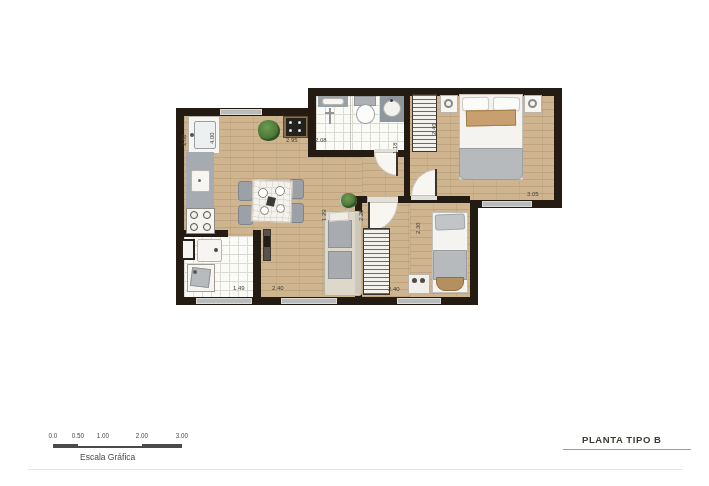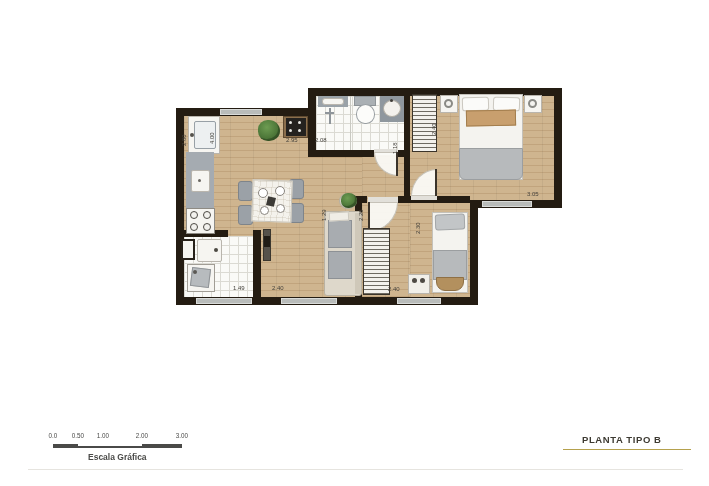--- a/index.html
+++ b/index.html
@@ -188,19 +188,19 @@
 
   <span class="scale-label" style="left:48px;top:432px;">0.0</span>
   <span class="scale-label" style="left:71px;top:432px;">0.50</span>
   <span class="scale-label" style="left:96px;top:432px;">1.00</span>
   <span class="scale-label" style="left:135px;top:432px;">2.00</span>
   <span class="scale-label" style="left:175px;top:432px;">3.00</span>
   <div class="scale-seg" style="left:53px;top:444px;width:25px;height:4px;"></div>
   <div class="scale-seg" style="left:78px;top:446px;width:25px;height:2px;"></div>
   <div class="scale-seg" style="left:103px;top:446px;width:39px;height:2px;"></div>
   <div class="scale-seg" style="left:142px;top:444px;width:40px;height:4px;"></div>
-  <span id="scale-caption" style="left:88px;top:452px;font-weight:bold;">Escala Gráfica</span>
+  <span id="scale-caption" style="left:80px;top:452px;">Escala Gráfica</span>
 
   <span id="plan-title" style="left:582px;top:434px;">PLANTA TIPO B</span>
   <div id="title-underline" style="left:563px;top:449px;width:128px;"></div>
   <div id="page-rule" style="left:28px;top:469px;width:655px;"></div>
 
 </div>
 
 </body></html>

